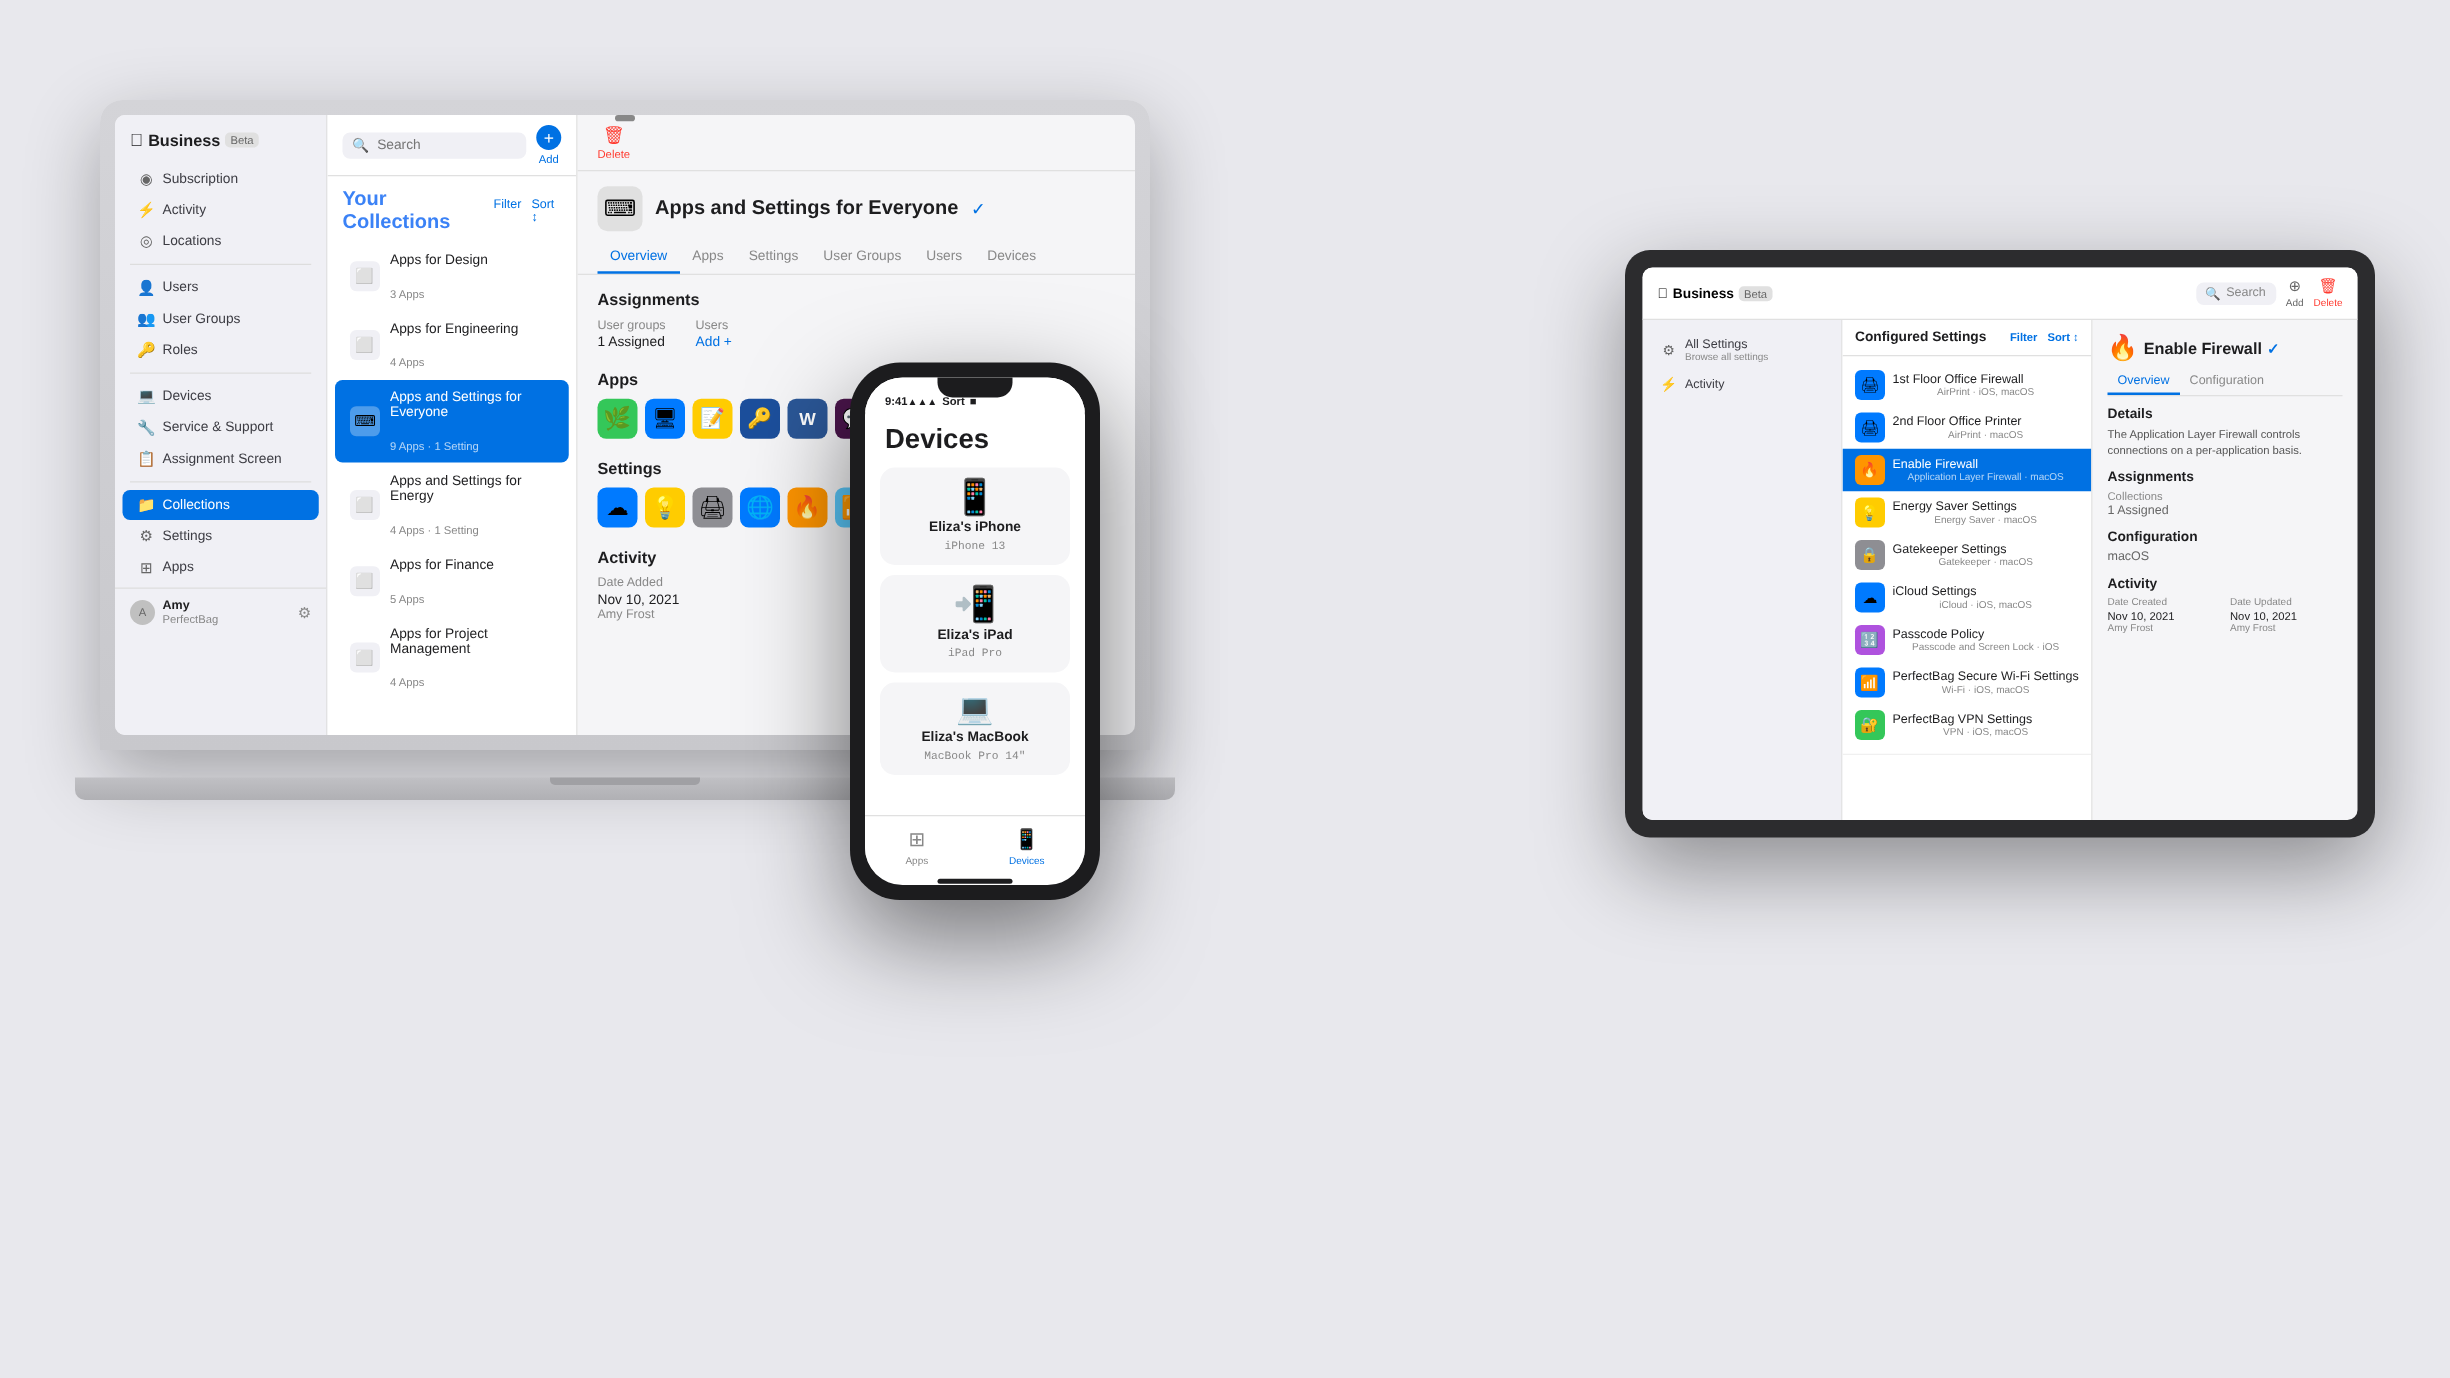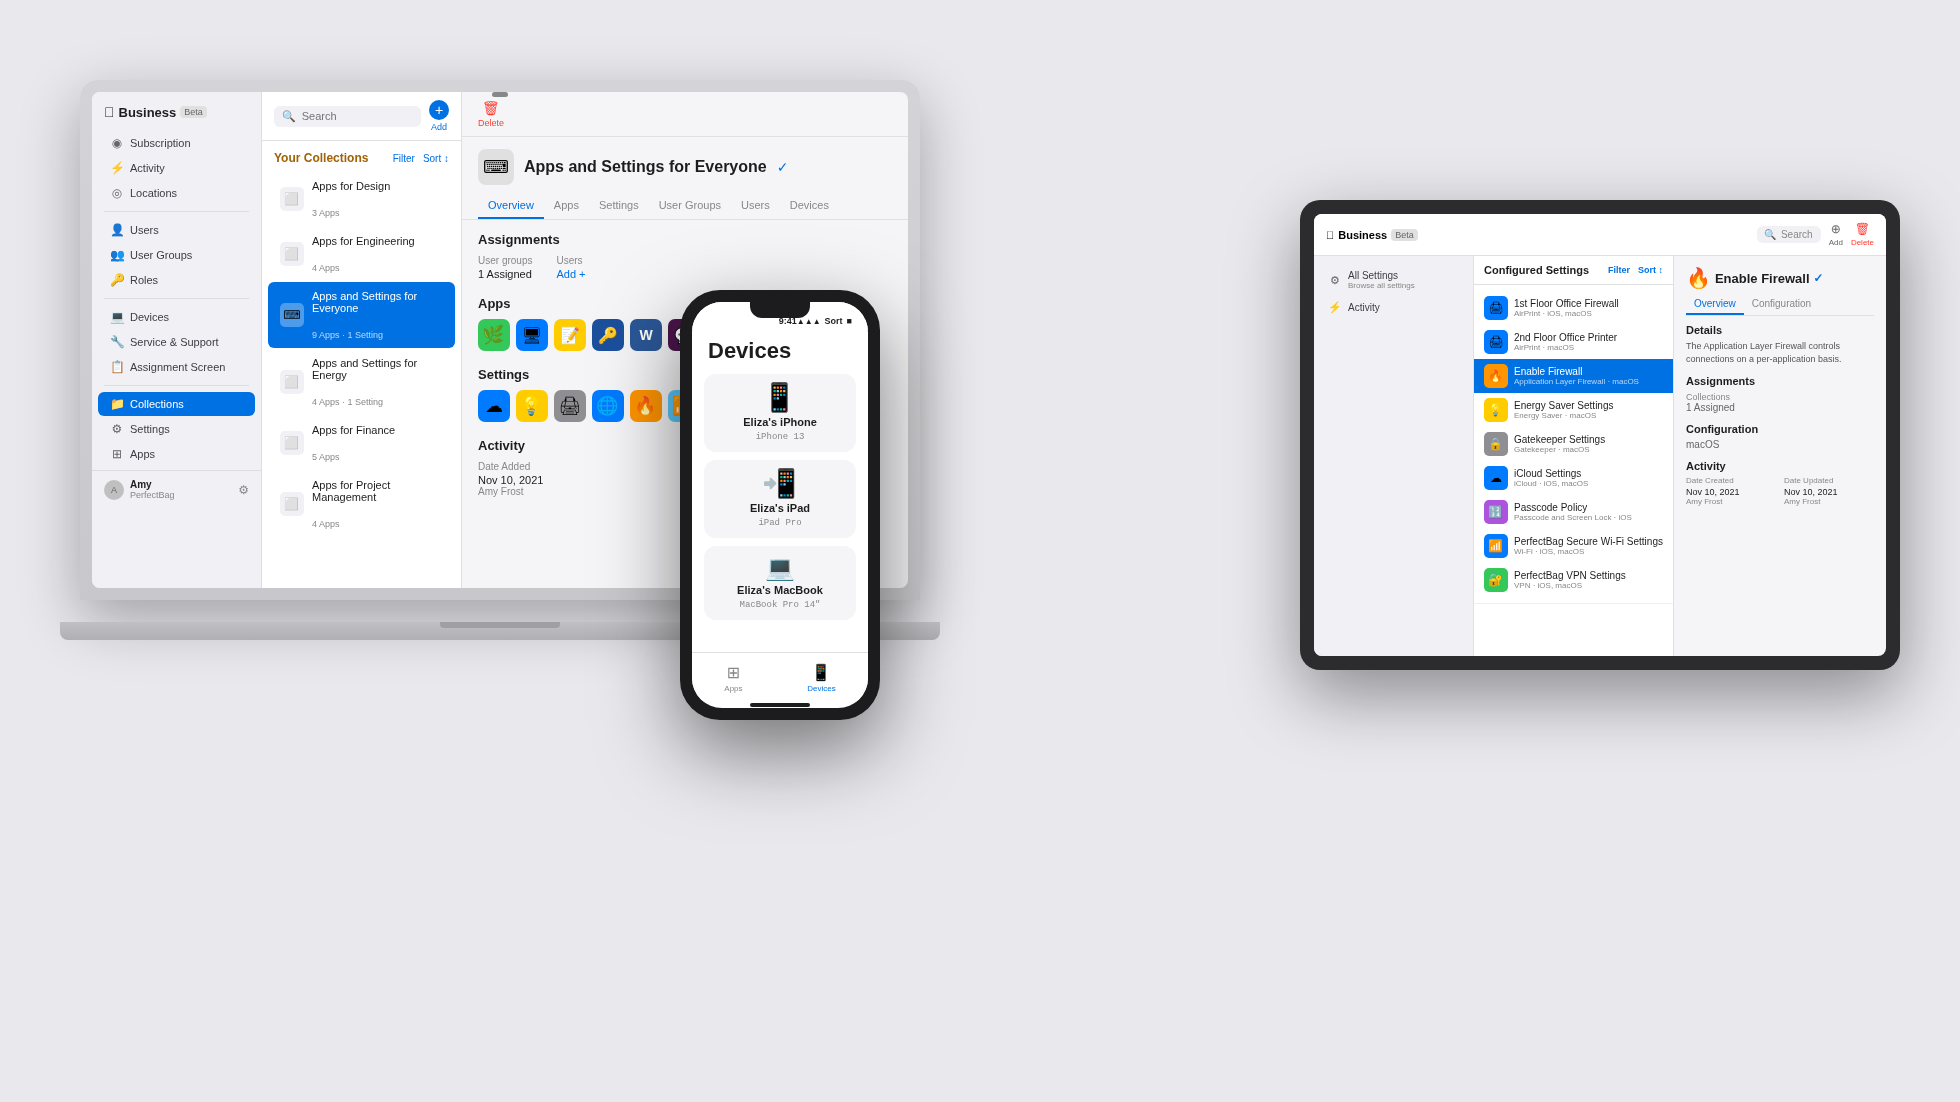--- a/index.html
+++ b/index.html
@@ -179,23 +179,23 @@
       flex-shrink: 0;
       overflow-y: auto;
     }
     .collections-header {
       padding: 10px 12px 6px;
       display: flex;
       align-items: center;
       justify-content: space-between;
     }
     .collections-title {
-      font-size: 12px;
+      font-size: 16px;
       font-weight: 600;
-      color: #a16207;
+      color: #3b82f6;
     }
     .collections-controls {
       display: flex;
       gap: 8px;
       font-size: 10px;
       color: #0071e3;
     }
     .collection-item {
       display: flex;
       align-items: center;
@@ -425,21 +425,21 @@
       border-radius: 30px;
       overflow: hidden;
       display: flex;
       flex-direction: column;
     }
     .iphone-status-bar {
       height: 28px;
       background: white;
       display: flex;
       align-items: flex-end;
-      justify-content: flex-end;
+      justify-content: flex-start;
       padding: 0 16px 4px;
       font-size: 9px;
       font-weight: 600;
       color: #1d1d1f;
     }
     .iphone-status-right {
       display: flex;
       gap: 4px;
       align-items: center;
     }
@@ -645,21 +645,21 @@
       height: 24px;
       border-radius: 5px;
       display: flex;
       align-items: center;
       justify-content: center;
       font-size: 12px;
       flex-shrink: 0;
     }
     .ipad-setting-text { flex: 1; }
     .ipad-setting-name { font-size: 10px; font-weight: 500; color: #1d1d1f; }
-    .ipad-setting-meta { font-size: 8px; color: #888; }
+    .ipad-setting-meta { font-size: 8px; color: #888; text-align: center; }
 
     .ipad-detail {
       flex: 1;
       padding: 10px 12px;
       overflow-y: auto;
     }
     .ipad-detail-title {
       font-size: 13px;
       font-weight: 600;
       color: #1d1d1f;

